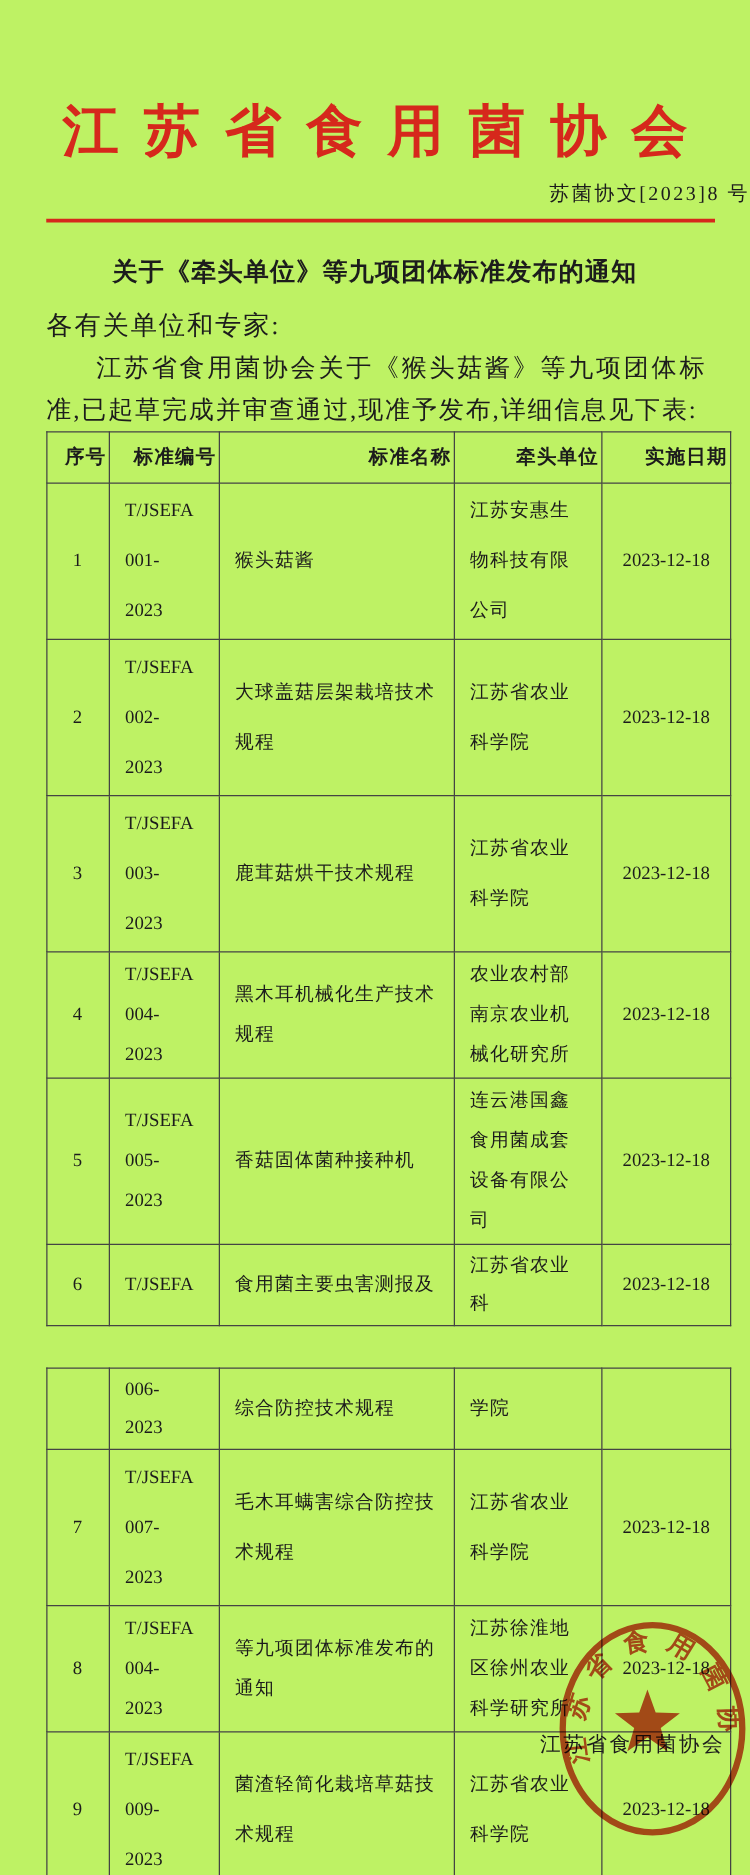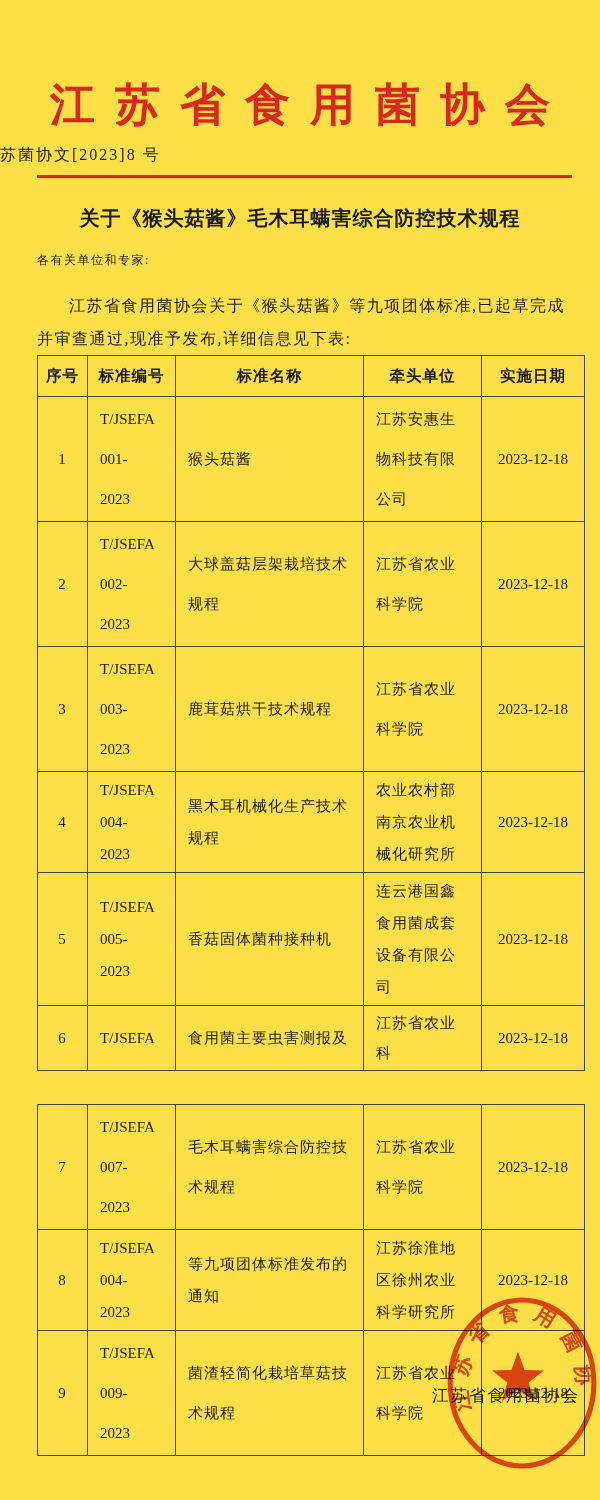--- a/index.html
+++ b/index.html
@@ -5,66 +5,66 @@
   :root{
     --accent:#d6281c;
     --seal:#d8402a;
     --ink:#1c1c1c;
     --border:#444444;
   }
   html,body{margin:0;padding:0;background:#ffffff;}
   .page{
     position:relative;
     width:600px;height:1500px;
-    background:#fde047;
+    background:#bef264;
     overflow:hidden;
     font-family:"Liberation Serif","DejaVu Serif",serif;
     color:var(--ink);
   }
   
   .org-title{
     margin:76px 0 0 0;
     text-align:center;
     font-size:45px;
     font-weight:700;
     color:var(--accent);
     letter-spacing:20px;
     padding-left:20px;
     line-height:1.3;
   }
   .doc-number{
     margin-top:10px;
-    text-align:left;
+    text-align:right;
     font-size:16px;
     letter-spacing:2px;
   }
   .red-rule{
     height:3px;
     background:var(--accent);
     margin:9px 28px 0 37px;
   }
   
   .notice-title{
     margin:26px 0 0 0;
     text-align:center;
     font-family:"Liberation Sans","DejaVu Sans",sans-serif;
     font-size:20px;
     font-weight:700;
     letter-spacing:1px;
     line-height:28px;
   }
   .salutation{
     margin:17px 35px 0 37px;
-    font-size:12px;
+    font-size:21px;
     letter-spacing:1.5px;
     line-height:22px;
   }
   .body-par{
-    margin:18px 35px 0 37px;
-    font-size:16px;
+    margin:8px 35px 0 37px;
+    font-size:20px;
     letter-spacing:1.5px;
     line-height:33px;
     text-indent:2em;
     text-align:justify;
   }
   
   table.standards{
     border-collapse:collapse;
     table-layout:fixed;
     width:547px;
@@ -81,21 +81,21 @@
   .standards th,.standards td{
     border:1px solid var(--border);
     padding:2px 12px;
     vertical-align:middle;
     letter-spacing:1px;
     line-height:32px;
     overflow:hidden;
   }
   .standards th{
     font-weight:700;
-    text-align:center;
+    text-align:right;
     font-size:15.5px;
     line-height:36px;
     padding:2px 2px;
   }
   .standards td.cell-serial{text-align:center;padding:2px 2px;}
   .standards td.cell-date{text-align:center;letter-spacing:0;padding:14px 4px;}
   .standards td.cell-code{letter-spacing:0;padding:2px 20px 2px 12px;}
   .standards tr.sp2 td{line-height:40px;margin-top:22px;}
   .standards tr.sp3 td{line-height:32px;}
   .standards tr.sp1 td{line-height:30px;margin-top:32px;}
@@ -133,21 +133,21 @@
 </style>
 </head>
 <body>
 
 <div class="page">
 
   <h1 class="org-title">江苏省食用菌协会</h1>
   <div class="doc-number">苏菌协文[2023]8 号</div>
   <div class="red-rule"></div>
 
-  <h2 class="notice-title">关于《猴头菇酱》毛木耳螨害综合防控技术规程</h2>
+  <h2 class="notice-title">关于《牵头单位》等九项团体标准发布的通知</h2>
   <p class="salutation">各有关单位和专家:</p>
   <p class="body-par">江苏省食用菌协会关于《猴头菇酱》等九项团体标准,已起草完成并审查通过,现准予发布,详细信息见下表:</p>
 
   <table class="standards t1">
     <colgroup>
       <col class="c-no">
         <col class="c-code">
         <col class="c-name">
         <col class="c-unit">
         <col class="c-date">
@@ -226,20 +226,29 @@
 
   <table class="standards t2">
     <colgroup>
       <col class="c-no">
         <col class="c-code">
         <col class="c-name">
         <col class="c-unit">
         <col class="c-date">
     </colgroup>
     <tbody id="tbody-part2">
+        <tr class="sp1" style="height: 42px;">
+          <td class="cell-serial"></td>
+          <td class="cell-code">
+            <div>006-2023</div>
+          </td>
+          <td class="cell-name">综合防控技术规程</td>
+          <td class="cell-unit">学院</td>
+          <td class="cell-date"></td>
+        </tr>
         <tr class="sp2" style="height: 88px;">
           <td class="cell-serial">7</td>
           <td class="cell-code">
             <div>T/JSEFA</div>
             <div>007-2023</div>
           </td>
           <td class="cell-name">毛木耳螨害综合防控技术规程</td>
           <td class="cell-unit">江苏省农业科学院</td>
           <td class="cell-date">2023-12-18</td>
         </tr>

